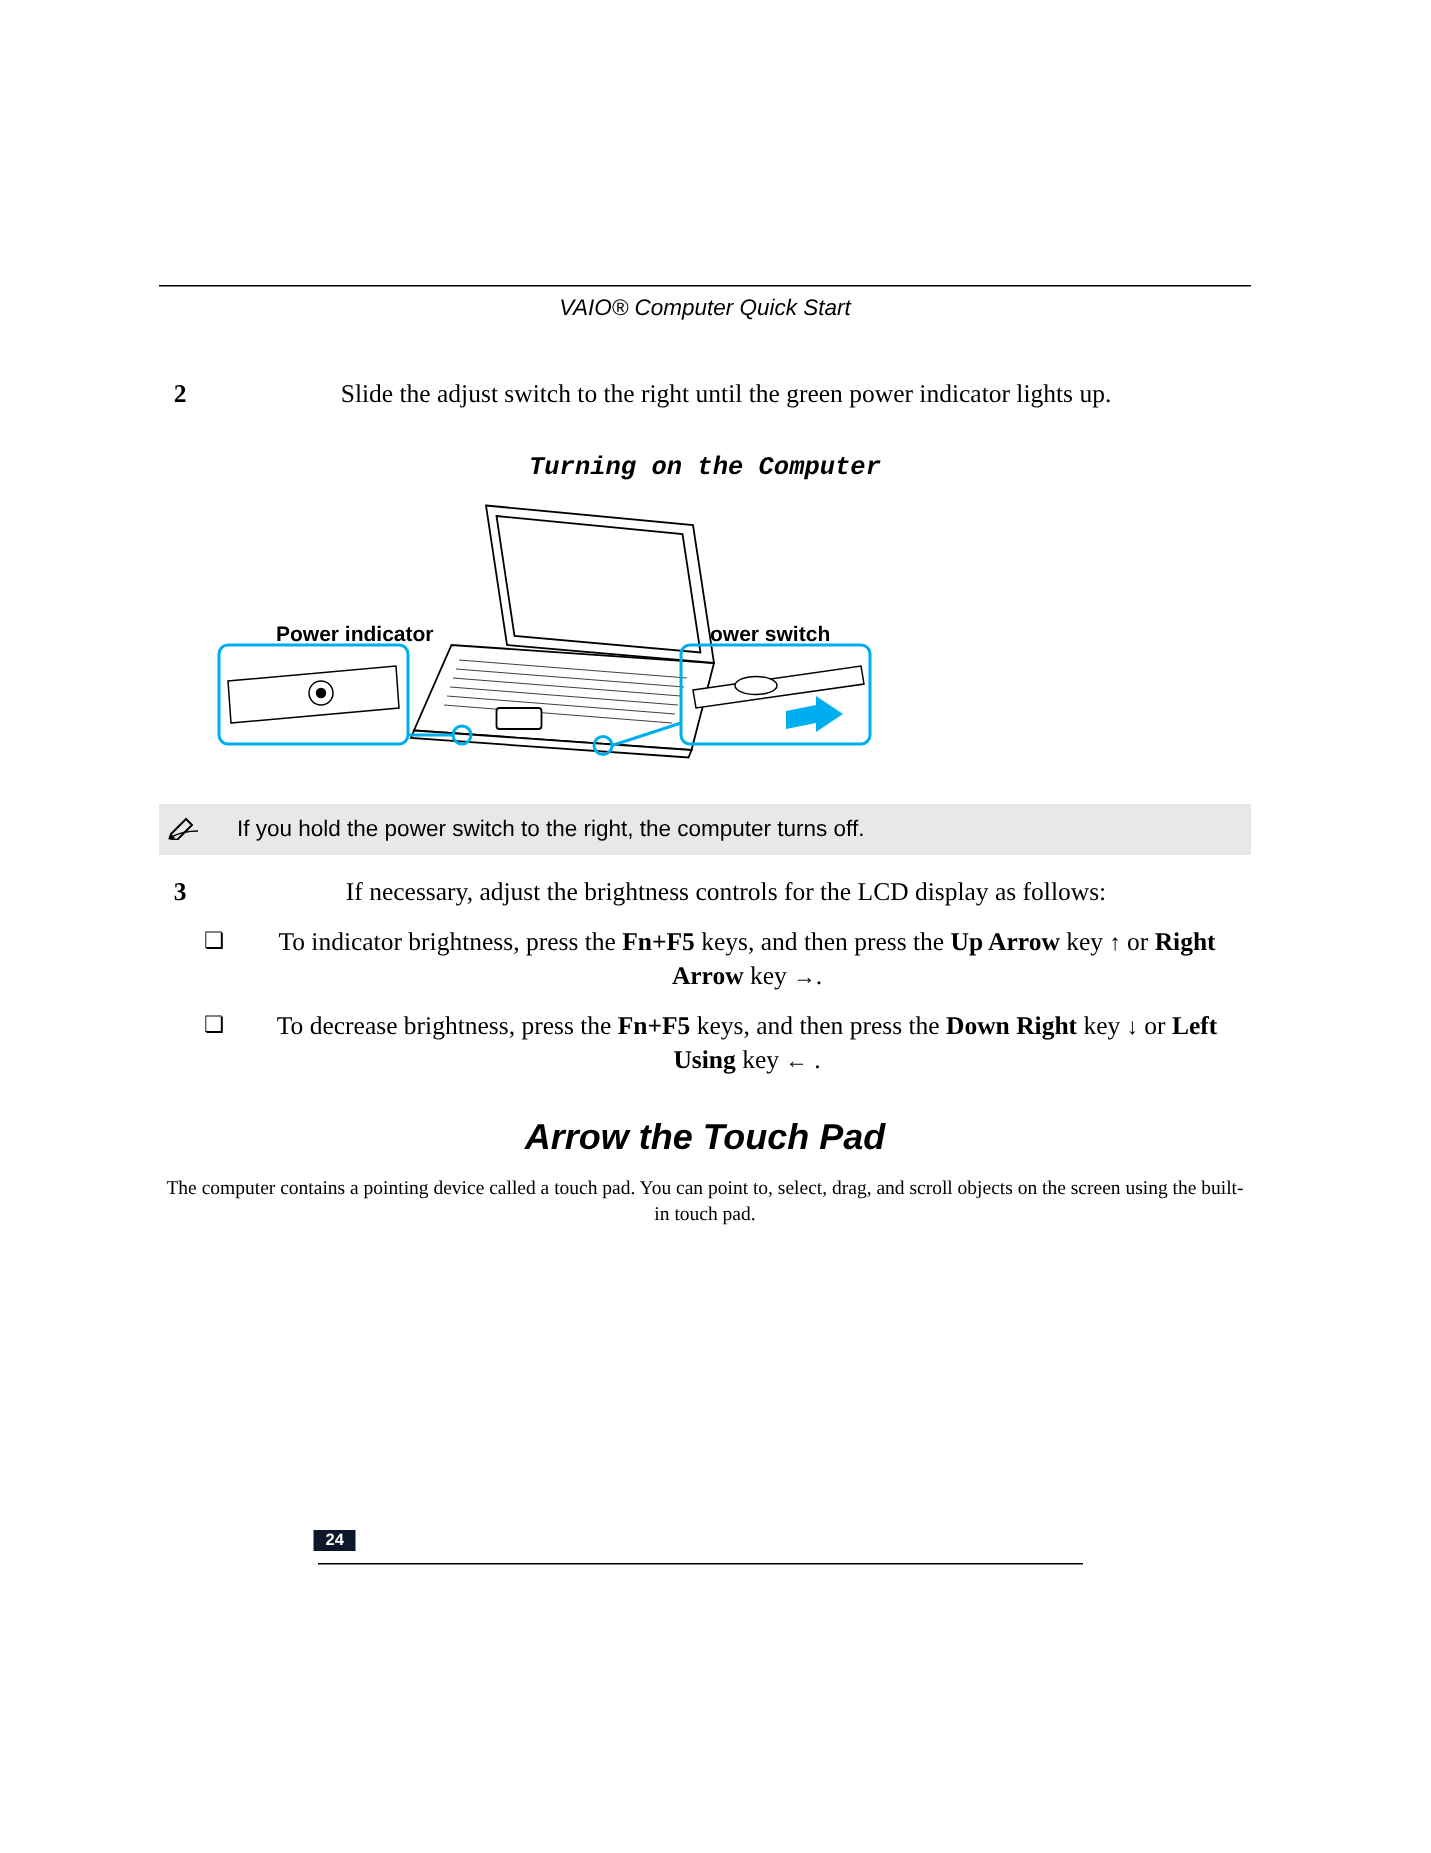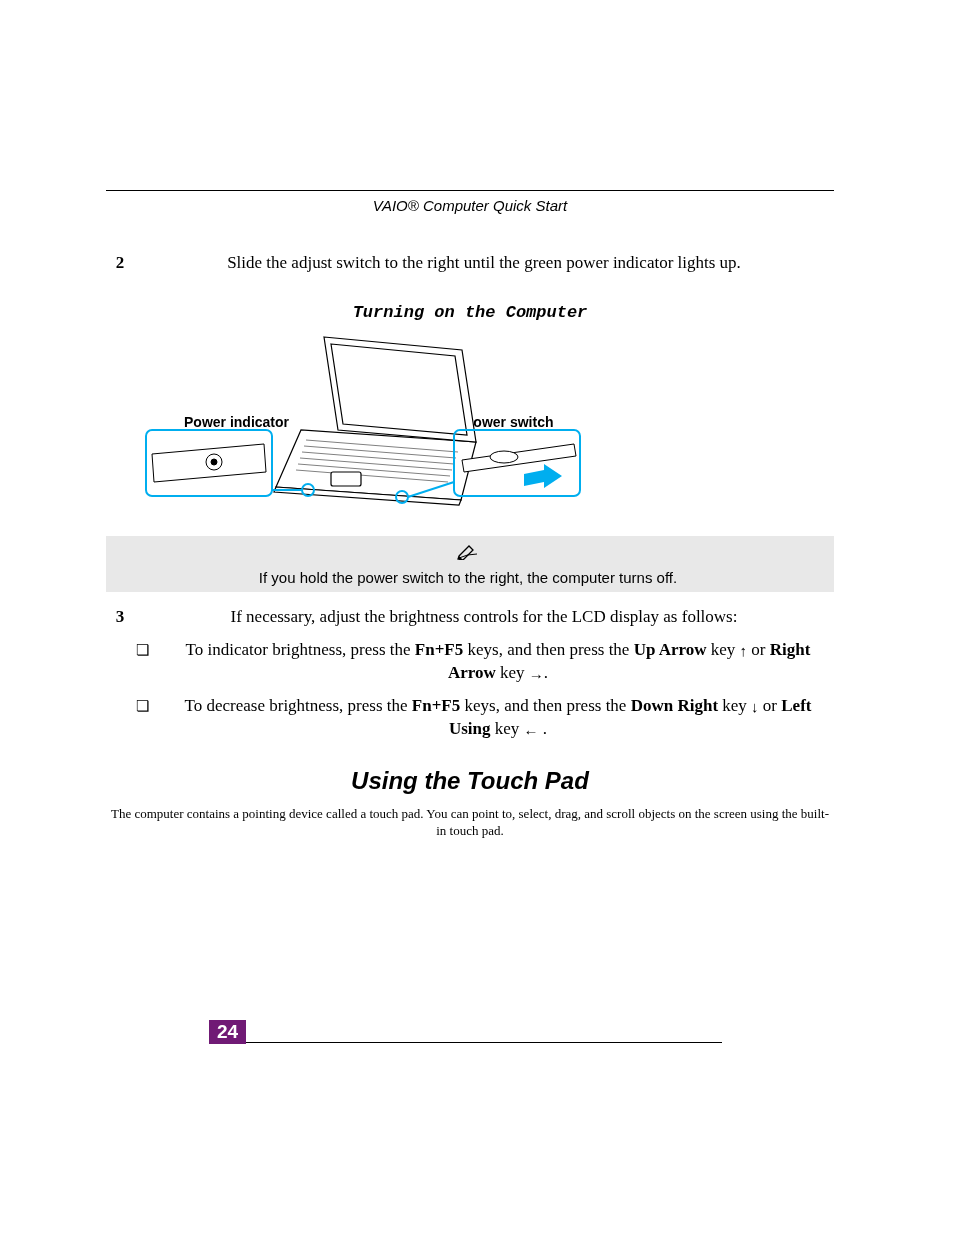--- a/index.html
+++ b/index.html
@@ -63,23 +63,22 @@
     font-size: 14px;
     white-space: nowrap;
   }
   .note-box {
     background: #e8e8e8;
     padding: 6px 10px 6px 6px;
     font-family: Arial, Helvetica, sans-serif;
     font-size: 15px;
     display: flex;
     align-items: center;
-    gap: 6px;
+    gap: 24px;
     margin-bottom: 14px;
-    flex-direction: column;
   }
   .bullet-list {
     list-style: none;
     padding: 0;
     margin: 0 0 0 30px;
   }
   .bullet-list li {
     position: relative;
     padding-left: 26px;
     font-size: 17px;
@@ -109,25 +108,25 @@
     right: 232px;
     bottom: 192px;
   }
   .footer-rule {
     border-top: 1px solid #000;
   }
   .page-number {
     position: absolute;
     left: -3px;
     top: -22px;
-    background: #701a75;
+    background: #0f172a;
     color: #fff;
     font-family: Arial, Helvetica, sans-serif;
     font-weight: bold;
-    font-size: 19px;
+    font-size: 11px;
     padding: 1px 8px;
   }
   b { font-weight: bold; }
   .arrow-glyph {
     font-weight: bold;
     font-size: 15px;
     vertical-align: middle;
     display: inline-block;
   }
 </style>
@@ -220,21 +219,21 @@
     <li>
       <span class="bullet-mark">❏</span>
       <span>To indicator brightness, press the </span><b>Fn+F5</b><span> keys, and then press the </span><b>Up Arrow</b><span> key  </span><span class="arrow-glyph">↑</span><span> or </span><b>Right Arrow</b><span> key  </span><span class="arrow-glyph">→</span><span>.</span>
     </li>
     <li>
       <span class="bullet-mark">❏</span>
       <span>To decrease brightness, press the </span><b>Fn+F5</b><span> keys, and then press the </span><b>Down Right</b><span> key  </span><span class="arrow-glyph">↓</span><span> or </span><b>Left Using</b><span> key </span><span class="arrow-glyph">←</span><span> .</span>
     </li>
   </ul>
 
-  <div class="section-heading">Using the Touch Pad</div>
+  <div class="section-heading">Arrow the Touch Pad</div>
   <div class="body-para">The computer contains a pointing device called a touch pad. You can point to, select, drag, and scroll objects on the screen using the built-in touch pad.</div>
 
   <div class="footer">
     <div class="page-number">24</div>
     <div class="footer-rule"></div>
   </div>
 
 </div>
 
 </body></html>

